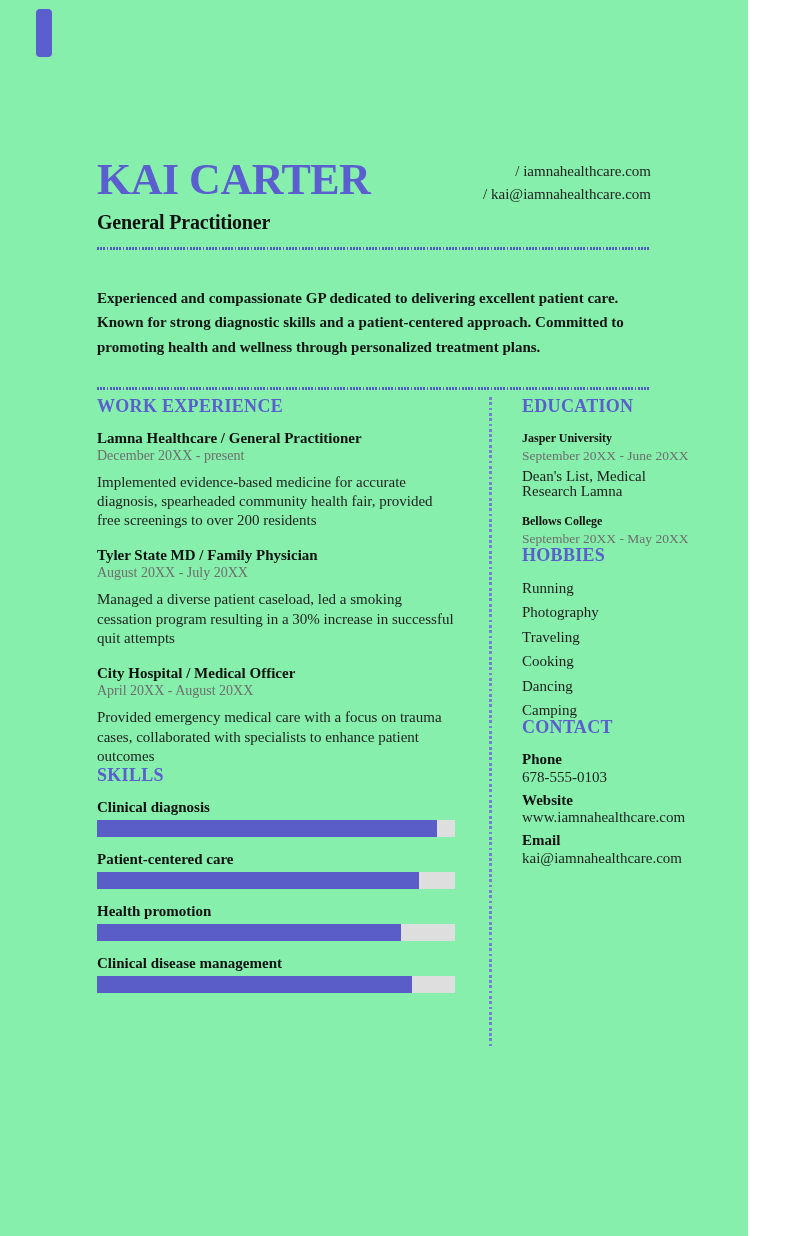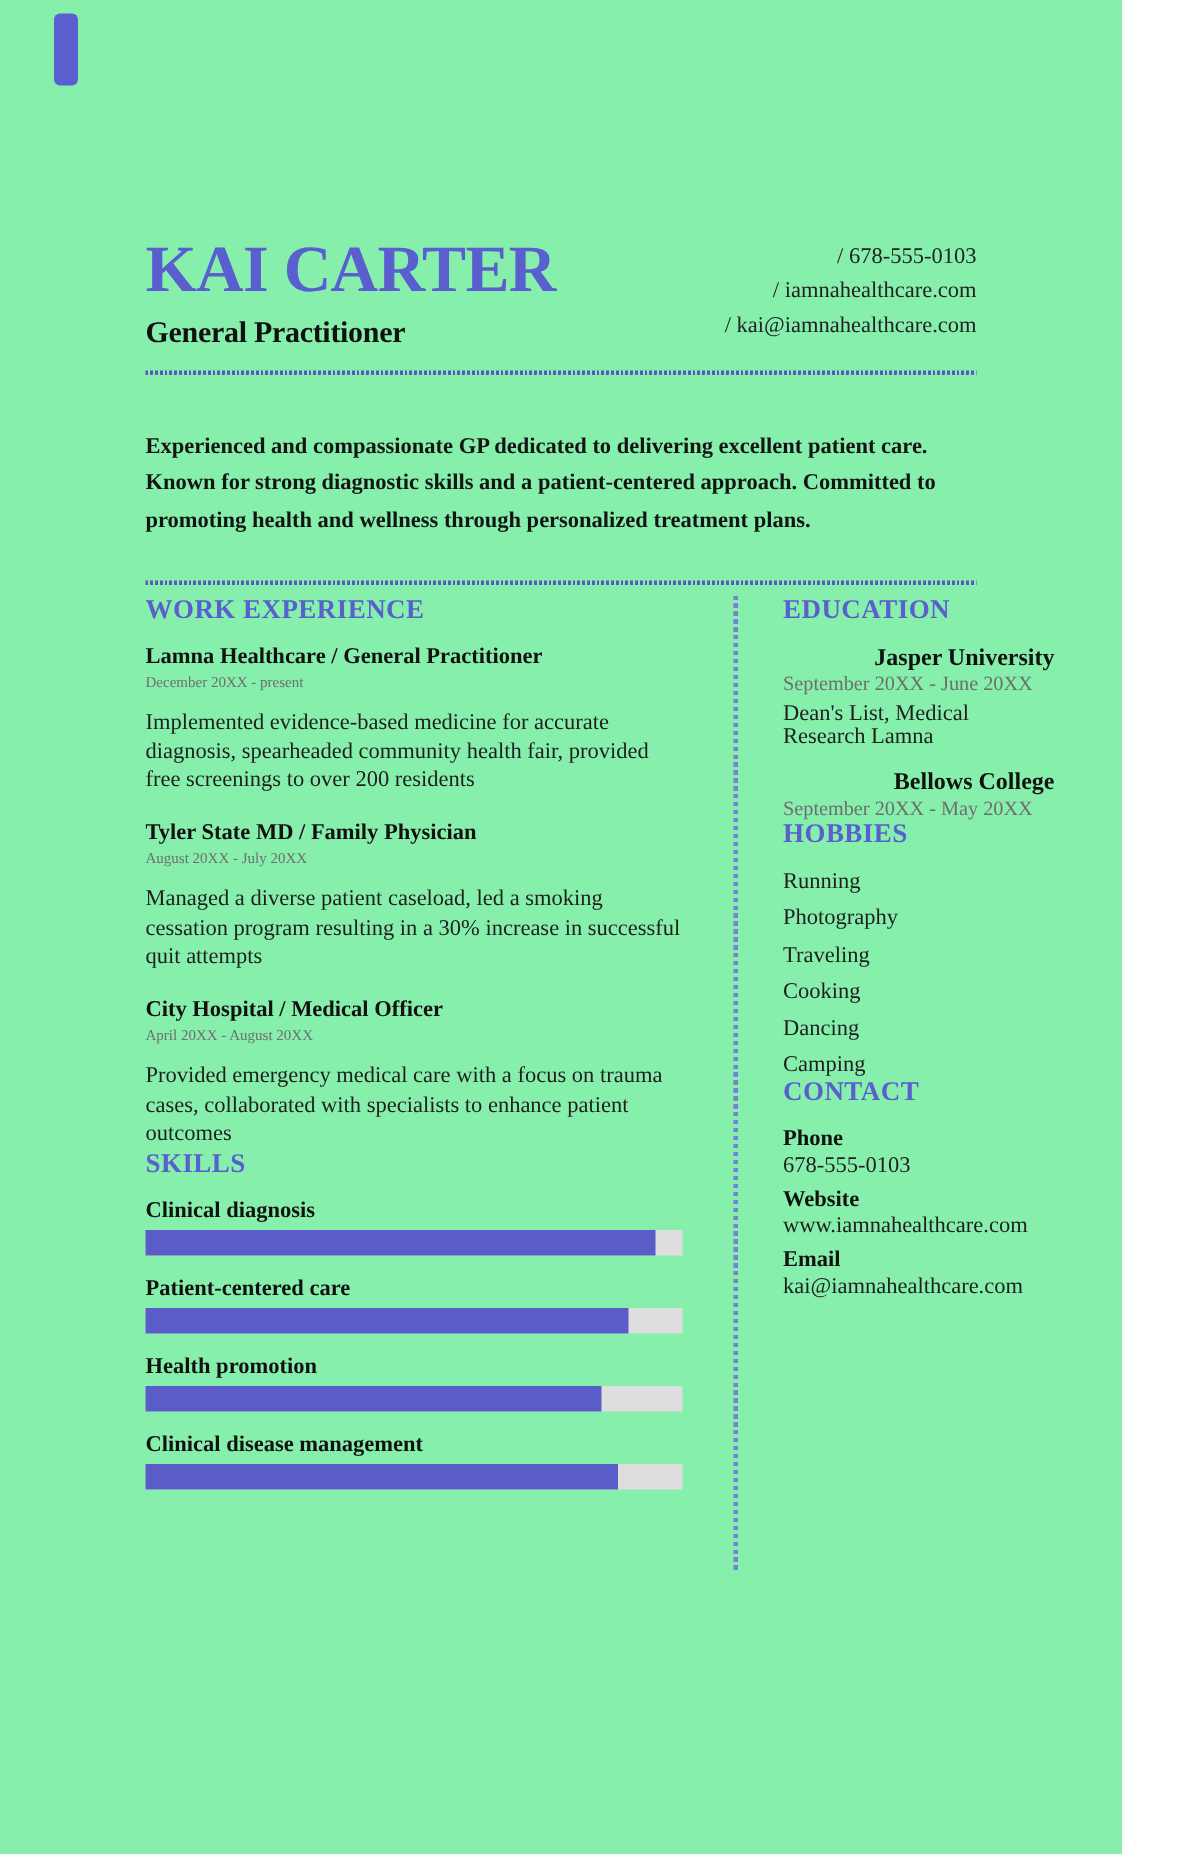--- a/index.html
+++ b/index.html
@@ -82,32 +82,32 @@
     letter-spacing: 0.3px;
     color: #5a5ecf;
   }
   .heading-skills  { margin-top: 19px; }
   .heading-hobbies { margin-top: 18px; }
   .heading-contact { margin-top: 8px; }
 
   .job { margin-top: 16px; }
   .job + .job { margin-top: 18px; }
   .job-name { font-size: 15px; line-height: 15px; font-weight: bold; color: #111111; }
-  .job-dates { margin-top: 3px; font-size: 10px; line-height: 14px; color: #6e6e6e; }
+  .job-dates { margin-top: 3px; font-size: 14px; line-height: 14px; color: #6e6e6e; }
   .job-desc { margin-top: 10px; font-size: 15px; line-height: 19.3px; color: #1e1e1e; }
 
   .skill { margin-top: 15px; }
   .skill-first { margin-top: 16px; }
   .skill-label { font-size: 15px; line-height: 15px; font-weight: bold; color: #111111; }
   .skill-bar { margin-top: 5px; width: 358px; height: 17px; background: #dedede; }
   .skill-fill { height: 100%; background: #5a5cc8; }
 
   .school { margin-top: 16px; }
   .school + .school { margin-top: 15px; }
-  .school-name { font-size: 16px; line-height: 15px; font-weight: bold; color: #111111; text-align: right; }
+  .school-name { font-size: 12px; line-height: 15px; font-weight: bold; color: #111111; }
   .school-dates { margin-top: 3px; font-size: 13.5px; line-height: 14px; color: #6e6e6e; }
   .school-desc { margin-top: 6px; font-size: 15px; line-height: 15px; color: #1e1e1e; }
 
   .hobby { margin-top: 9.5px; font-size: 15px; line-height: 15px; color: #1e1e1e; }
   .hobby-first { margin-top: 17px; }
 
   .contact-entry { margin-top: 8px; }
   .contact-entry-first { margin-top: 16px; }
   .contact-label { font-size: 15px; line-height: 15px; font-weight: bold; color: #111111; }
   .contact-value { margin-top: 2.5px; font-size: 15px; line-height: 15px; color: #1e1e1e; }
@@ -119,21 +119,20 @@
   <div class="corner-bar"></div>
 
   <div class="content">
 
     <header>
       <div>
         <h1 class="name">KAI CARTER</h1>
         <div class="subtitle">General Practitioner</div>
       </div>
       <div class="header-contact">
-        <div>/ 678-555-0103</div>
         <div>/ iamnahealthcare.com</div>
         <div>/ kai@iamnahealthcare.com</div>
       </div>
     </header>
 
     <div class="dotted-rule"></div>
 
     <p class="summary">Experienced and compassionate GP dedicated to delivering excellent patient care. Known for strong diagnostic skills and a patient-centered approach. Committed to promoting health and wellness through personalized treatment plans.</p>
 
     <div class="dotted-rule rule-2"></div>

